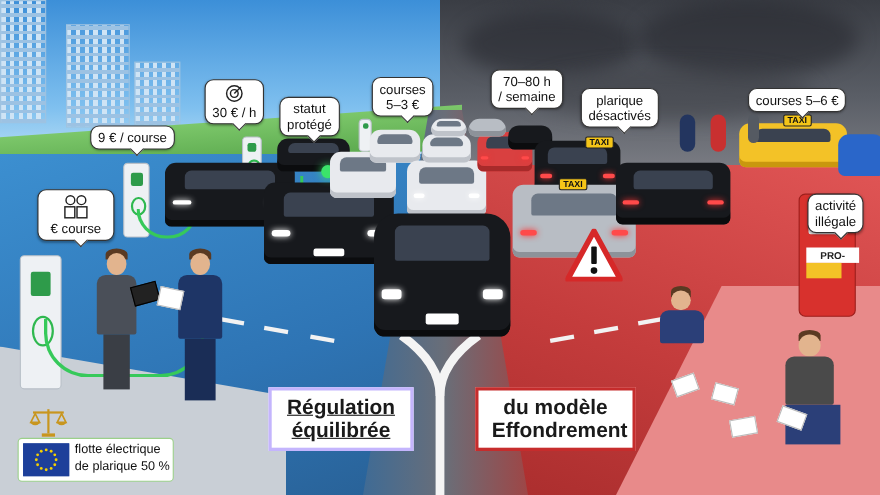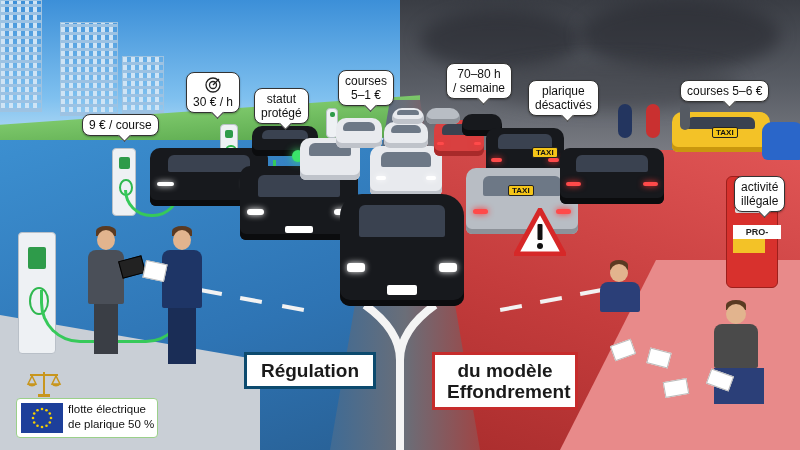--- a/index.html
+++ b/index.html
@@ -23,34 +23,34 @@
   .car.white{background:#e8eaee;box-shadow:inset 0 -5px 0 #bfc3ca;}
   .car.grey{background:#b8bdc4;box-shadow:inset 0 -5px 0 #8d9299;}
   .car.red{background:#d94040;box-shadow:inset 0 -5px 0 #a82a2a;}
   .car.yellow{background:#f3c227;box-shadow:inset 0 -5px 0 #c9970e;}
   .car.blue{background:#2a66c9;}
   .windshield{position:absolute;left:15%;top:12%;width:70%;height:30%;background:#3a4250;border-radius:6px 6px 2px 2px;}
   .car.white .windshield,.car.grey .windshield{background:#6d7886;}
   .light{position:absolute;width:14%;height:8%;background:#fff;border-radius:3px;box-shadow:0 0 6px #fff;}
   .tail{position:absolute;width:14%;height:8%;background:#ff4a4a;border-radius:3px;box-shadow:0 0 6px #f33;}
   .plate{position:absolute;left:38%;bottom:10%;width:24%;height:9%;background:#fff;border-radius:2px;}
-  .taxi-sign{position:absolute;background:#f5c518;color:#111;font-weight:bold;font-size:8px;padding:0 3px;border-radius:2px;border:1px solid #222;margin-top:23px;}
+  .taxi-sign{position:absolute;background:#f5c518;color:#111;font-weight:bold;font-size:8px;padding:0 3px;border-radius:2px;border:1px solid #222;}
   .charger{position:absolute;background:#eef1f4;border:1px solid #b9c0c8;border-radius:4px;}
   .charger .screen{position:absolute;left:25%;top:12%;width:50%;height:18%;background:#2e9b4a;border-radius:2px;}
   .charger .ring{position:absolute;left:28%;top:45%;width:44%;height:20%;border:2px solid #2fb84f;border-radius:50%;}
   .cable{position:absolute;border:3px solid #36c95a;border-top:none;border-radius:0 0 40px 40px;}
   .pump{position:absolute;left:726px;top:176px;width:50px;height:110px;background:#d8312d;border-radius:6px;border:1px solid #9c1f1c;}
   .pump .disp{position:absolute;left:8px;top:10px;width:28px;height:26px;background:#f2f2f2;border-radius:2px;}
   .pump .pro{position:absolute;left:6px;top:48px;width:48px;height:14px;background:#fff;font-size:9px;font-weight:bold;color:#222;text-align:center;line-height:14px;}
   .pump .shell{position:absolute;left:6px;top:62px;width:32px;height:14px;background:#f3c227;}
   .bubble{position:absolute;background:#fff;border:1.5px solid #333;border-radius:8px;color:#111;font-size:12px;line-height:14px;text-align:center;padding:3px 6px;box-shadow:0 1px 2px rgba(0,0,0,.3);}
   .bubble::after{content:"";position:absolute;width:8px;height:8px;background:#fff;border-right:1.5px solid #333;border-bottom:1.5px solid #333;bottom:-5px;left:50%;transform:rotate(45deg);}
   .icon-svg{display:block;margin:0 auto 1px;}
   .title-box{position:absolute;background:#fff;font-weight:bold;font-size:19px;line-height:21px;text-align:center;color:#1a1a1a;padding:5px 12px;}
-  .title-box.blue{border:3px solid #0c4a6e;}
+  .title-box.blue{border:3px solid #c4b5fd;text-decoration:underline;}
   .title-box.red{border:3px solid #c62c2c;}
   .eu-box{position:absolute;left:16px;top:398px;width:140px;height:38px;background:#fff;border:1.5px solid #9bd08a;border-radius:4px;}
   .eu-flag{position:absolute;left:4px;top:4px;width:42px;height:30px;background:#1d3f9a;}
   .eu-text{position:absolute;left:51px;top:3px;font-size:11.5px;line-height:15px;color:#111;}
   .scales{position:absolute;left:26px;top:370px;width:36px;height:28px;}
   .person{position:absolute;}
   .head{position:absolute;border-radius:50%;background:#e2b48e;}
   .hair{position:absolute;border-radius:50% 50% 0 0;background:#5a3a22;}
   .body{position:absolute;border-radius:8px 8px 2px 2px;}
   .legs{position:absolute;}
@@ -225,58 +225,68 @@
     <div class="hair" style="left:26px;top:0;width:20px;height:10px;"></div>
     <div class="head" style="left:26px;top:4px;width:20px;height:20px;"></div>
     <div class="body" style="left:14px;top:24px;width:44px;height:44px;background:#4a4a4a;"></div>
     <div class="legs" style="left:14px;top:68px;width:50px;height:36px;background:#2b3f78;"></div>
   </div>
   <div class="paper" style="left:612px;top:342px;width:20px;height:14px;transform:rotate(-20deg);"></div>
   <div class="paper" style="left:648px;top:350px;width:20px;height:14px;transform:rotate(15deg);"></div>
   <div class="paper" style="left:664px;top:380px;width:22px;height:14px;transform:rotate(-10deg);"></div>
   <div class="paper" style="left:708px;top:372px;width:22px;height:14px;transform:rotate(20deg);"></div>
 
+  <div class="bubble" style="left:34px;top:172px;width:56px;">
+    <svg class="icon-svg" width="30" height="24" viewBox="0 0 30 24">
+      <circle cx="10" cy="6" r="4" fill="none" stroke="#222" stroke-width="1.3"></circle>
+      <circle cx="20" cy="6" r="4" fill="none" stroke="#222" stroke-width="1.3"></circle>
+      <rect x="5" y="12" width="9" height="10" fill="none" stroke="#222" stroke-width="1.3"></rect>
+      <rect x="16" y="12" width="9" height="10" fill="none" stroke="#222" stroke-width="1.3"></rect>
+    </svg>
+    <span>€ course</span>
+  </div>
   <div class="bubble" style="left:82px;top:114px;text-align:right;">
     <span>9 € / course</span>
   </div>
   <div class="bubble" style="left:186px;top:72px;">
     <svg class="icon-svg" width="18" height="18" viewBox="0 0 18 18">
       <circle cx="9" cy="9" r="7" fill="none" stroke="#222" stroke-width="1.3"></circle>
       <circle cx="9" cy="9" r="3.5" fill="none" stroke="#222" stroke-width="1.3"></circle>
       <path d="M9 9 L15 3" stroke="#222" stroke-width="1.3"></path>
     </svg>
     <span>30 € / h</span>
   </div>
   <div class="bubble" style="left:254px;top:88px;">
     <div>statut</div>
     <div>protégé</div>
   </div>
   <div class="bubble" style="left:338px;top:70px;">
     <div>courses</div>
-    <div>5–1 €</div>
+    <div>5–3 €</div>
   </div>
 
   <div class="bubble" style="left:446px;top:63px;">
     <div>70–80 h</div>
     <div>/ semaine</div>
   </div>
   <div class="bubble" style="left:528px;top:80px;">
     <div>plarique</div>
     <div>désactivés</div>
   </div>
   <div class="bubble" style="left:680px;top:80px;">
     <span>courses 5–6 €</span>
   </div>
   <div class="bubble" style="left:700px;top:176px;margin-left:34px;">
     <div>activité</div>
     <div>illégale</div>
   </div>
 
   <div class="title-box blue" style="left:244px;top:352px;width:102px;">
     <div>Régulation</div>
+    <div>équilibrée</div>
   </div>
   <div class="title-box red" style="left:432px;top:352px;width:116px;">
     <div>du modèle</div>
     <div>Effondrement</div>
   </div>
 
   <svg class="scales" viewBox="0 0 36 28">
     <rect x="17" y="2" width="2" height="22" fill="#c8961e"></rect>
     <rect x="4" y="4" width="28" height="2" fill="#c8961e"></rect>
     <path d="M2 14 L6 6 L10 14 Z" fill="none" stroke="#c8961e" stroke-width="1.5"></path>

